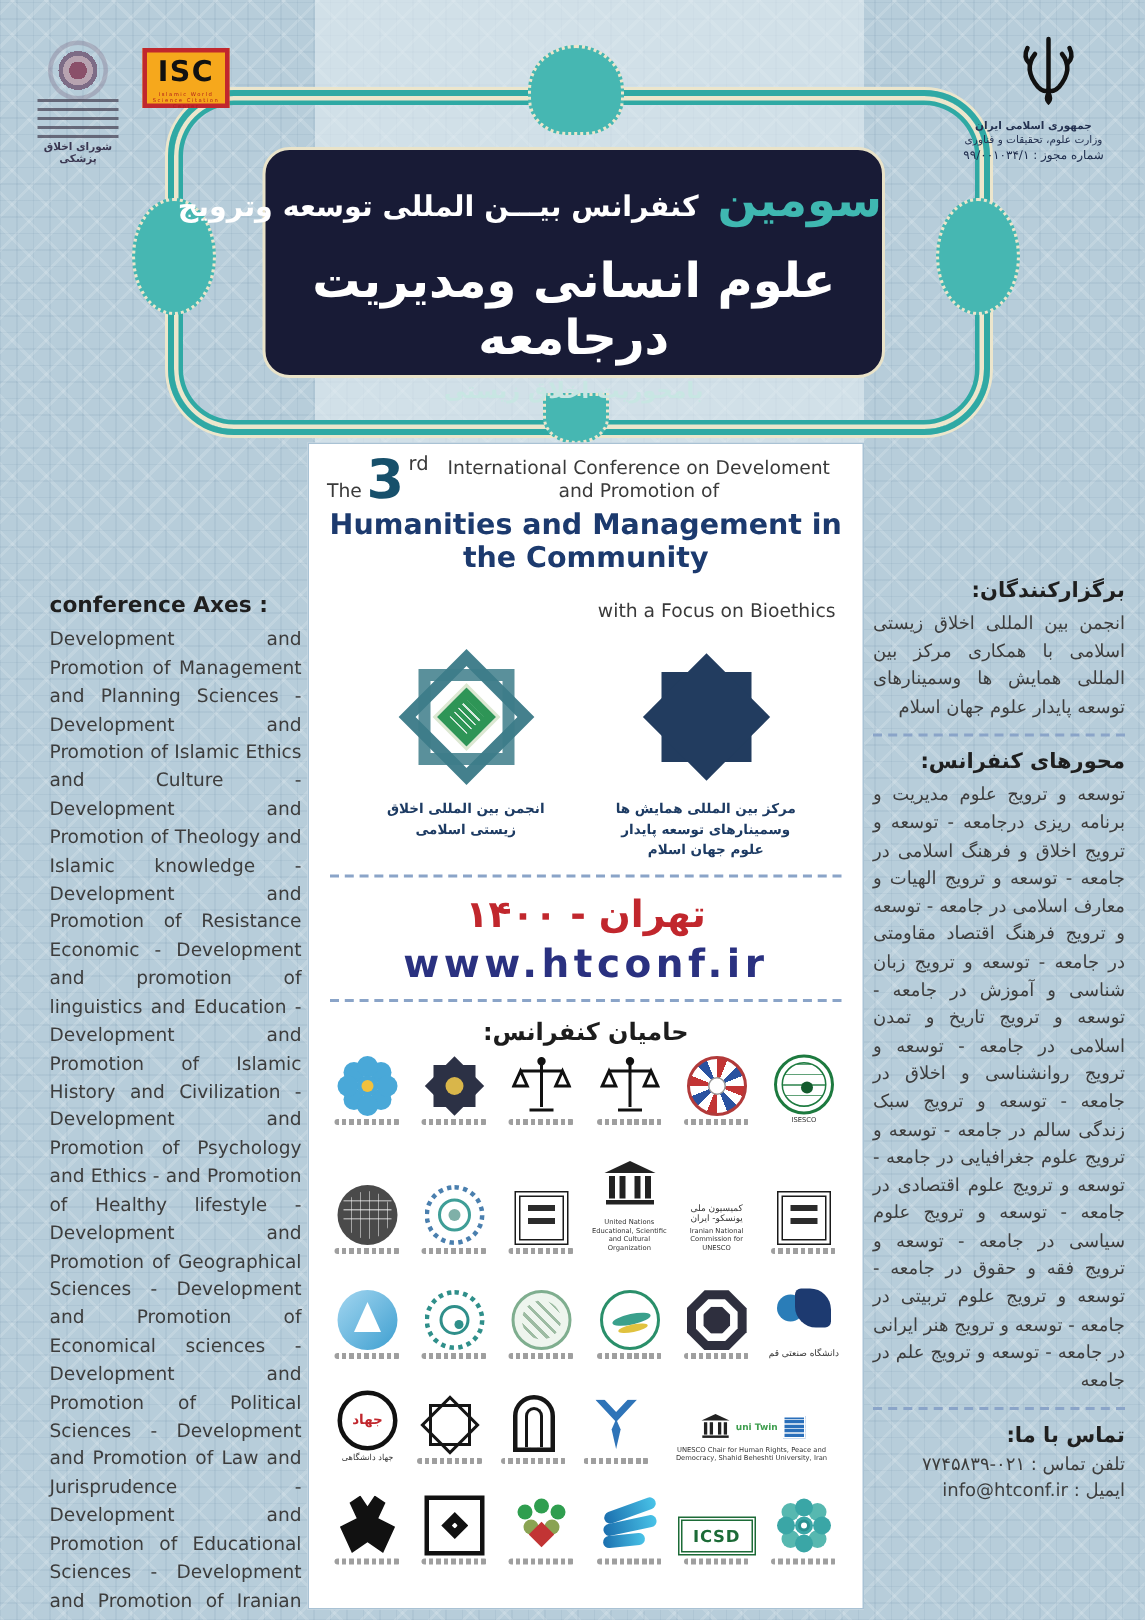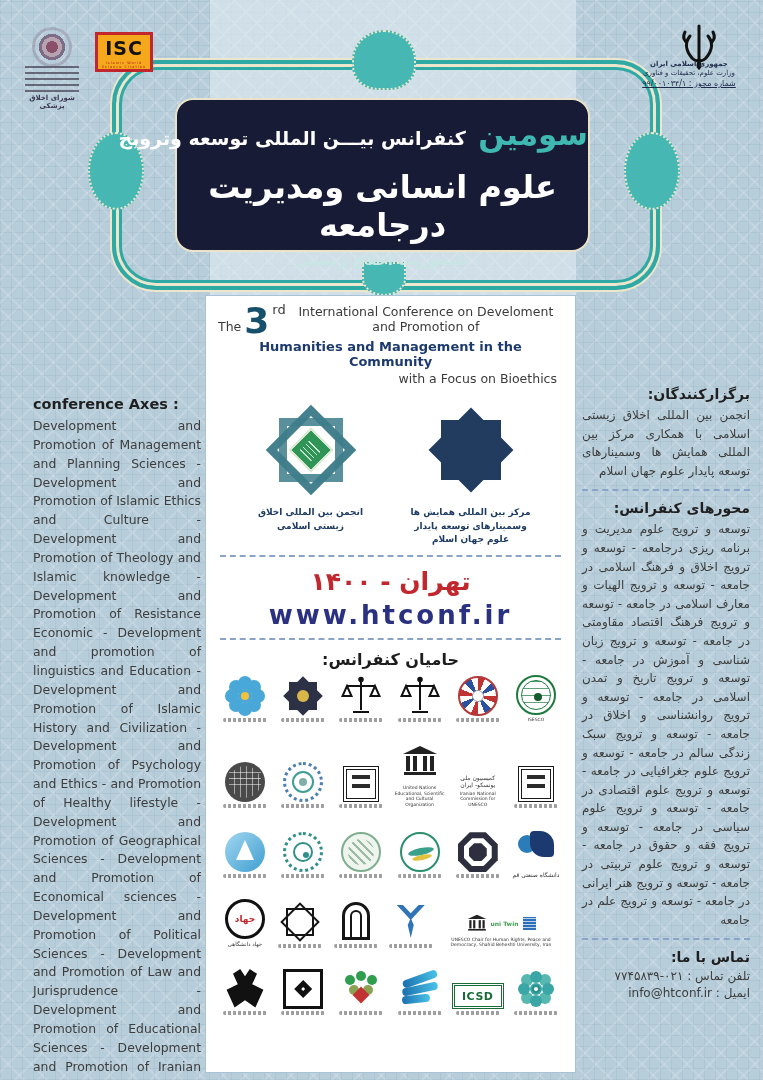--- a/index.html
+++ b/index.html
@@ -37,35 +37,35 @@
     background:radial-gradient(circle at 50% 50%, #8a5069 0 6px, #b7a3b0 6px 10px, #7d6c86 10px 13px, transparent 13px);
     box-shadow:0 0 0 3px rgba(125,108,134,.35);}
   #bmed-lines{width:54px;height:26px;margin:2px auto;background:repeating-linear-gradient(0deg,#4a4658 0 2px,transparent 2px 6px);opacity:.75;}
   #bmed-cap{font-size:7px;color:#3a3650;font-weight:bold;direction:rtl;}
   #isc-logo{left:95px;top:32px;width:58px;height:40px;background:#f6a81c;border:3px solid #c1272d;
     box-sizing:border-box;text-align:center;line-height:26px;font-weight:bold;font-size:19px;color:#111;letter-spacing:1px;}
   #isc-cap{display:block;font-size:3.5px;line-height:4px;color:#b01c1c;font-weight:normal;}
   
   #iran-emblem{left:676px;top:22px;width:46px;height:48px;}
   #iran-emblem svg{width:100%;height:100%;}
-  #gov-lines{left:628px;top:60px;width:122px;text-align:center;direction:rtl;color:#23304f;}
+  #gov-lines{left:628px;top:80px;width:122px;text-align:center;direction:rtl;color:#23304f;}
   #gov-lines .g1{font-size:7px;font-weight:bold;}
   #gov-lines .g2{font-size:7px;margin-top:1px;}
-  #gov-lines .g3{font-size:8px;margin-top:2px;color:#1c2a4a;text-decoration:underline;}
+  #gov-lines .g3{font-size:8px;margin-top:2px;color:#1c2a4a;}
   
   #panel{left:205px;top:295px;width:371px;height:778px;background:#fff;border:1px solid #a9c2d4;
     box-sizing:border-box;padding:8px 12px 6px;}
   .he{text-align:center;color:#3a3a3a;}
   .he-row{font-size:12.5px;display:flex;justify-content:center;align-items:flex-end;gap:3px;color:#3a3a3a;}
   .he-row .the{margin-bottom:2px;}
   .he-row .num{font-size:36px;line-height:.8;font-weight:bold;color:#17506b;}
   .he-row .ord{font-size:13px;align-self:flex-start;margin-top:-2px;color:#3a3a3a;}
   .he-row .l1{margin-bottom:2px;}
-  .he-l2{font-size:13px;font-weight:bold;color:#1c3a6e;margin-top:3px;}
-  .he-l3{font-size:12.5px;color:#3a3a3a;text-align:right;margin-top:2px;padding-right:6px;}
+  .he-l2{font-size:19px;font-weight:bold;color:#1c3a6e;margin-top:3px;}
+  .he-l3{font-size:12.5px;color:#3a3a3a;text-align:right;margin-top:16px;padding-right:6px;}
   
   #orgrow{display:flex;justify-content:center;gap:30px;margin:20px 0 8px;}
   .orgcell{width:130px;text-align:center;}
   .orgcap{font-size:9px;font-weight:bold;color:#1d3b63;direction:rtl;line-height:1.5;margin-top:12px;}
   .biglogo{width:88px;height:88px;position:relative;margin:0 auto;}
   #bl-left::before{content:'';position:absolute;inset:12px;border:8px solid #44808d;transform:rotate(45deg);}
   #bl-left::after{content:'';position:absolute;inset:12px;border:8px solid #3d7d8a;opacity:.85;}
   #bl-left i{position:absolute;inset:30px;background:#2e9556;transform:rotate(45deg);outline:2px solid #dce8d2;}
   #bl-left b{position:absolute;inset:36px;background:repeating-linear-gradient(0deg,#fff 0 1px,transparent 1px 4px);transform:rotate(45deg);opacity:.8;}
   #bl-right::before{content:'';position:absolute;inset:14px;background:#223c5f;}

